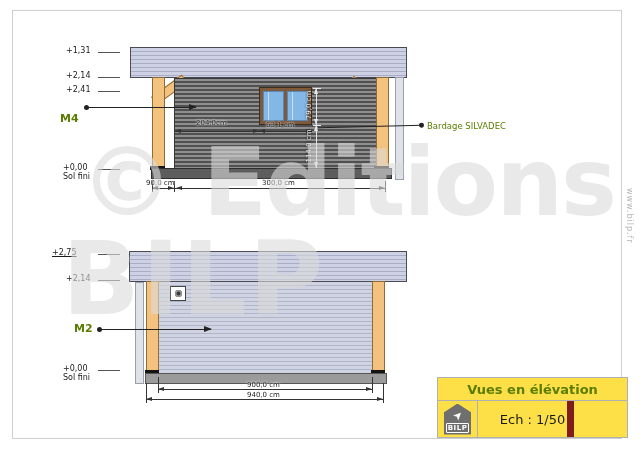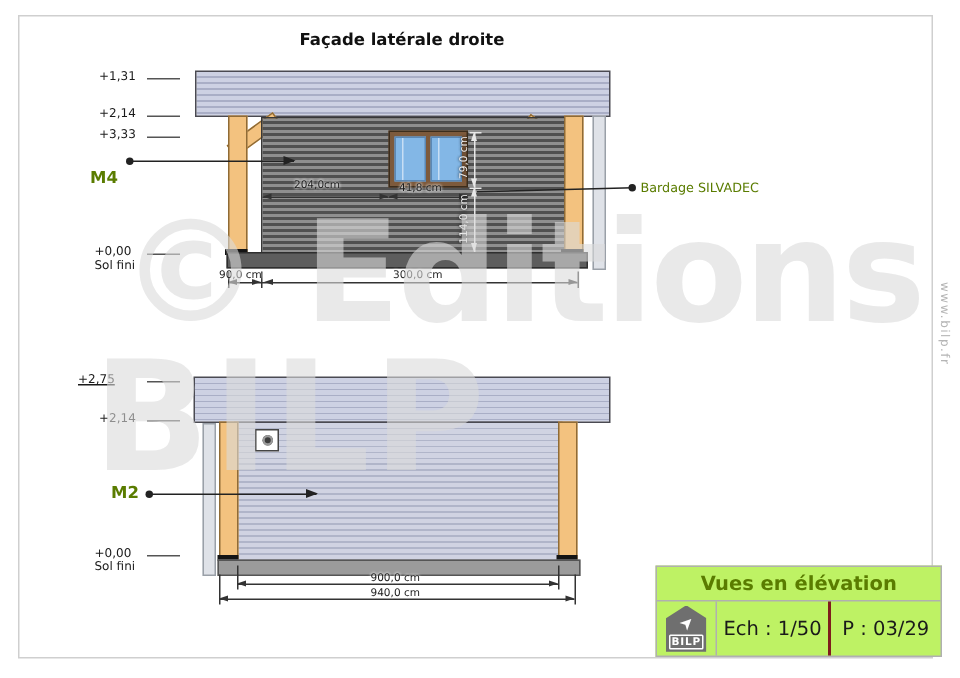--- a/index.html
+++ b/index.html
@@ -47,44 +47,43 @@
   .arr{position:absolute;width:0;height:0;z-index:32;}
   .arr.l{border-top:2.5px solid transparent;border-bottom:2.5px solid transparent;border-right:6px solid #333;}
   .arr.r{border-top:2.5px solid transparent;border-bottom:2.5px solid transparent;border-left:6px solid #333;}
   .arr.u{border-left:2.5px solid transparent;border-right:2.5px solid transparent;border-bottom:6px solid #e8e8e8;}
   .arr.d{border-left:2.5px solid transparent;border-right:2.5px solid transparent;border-top:6px solid #e8e8e8;}
   .dimtext{position:absolute;font-size:7px;color:#1c1c1c;white-space:nowrap;z-index:33;
            text-shadow:0 0 2px rgba(255,255,255,.95),0 0 2px rgba(255,255,255,.95);}
   .dimtext.light{color:#f2f2f2;text-shadow:0 0 2px rgba(0,0,0,.65),0 0 2px rgba(0,0,0,.5);}
   .rot{transform:rotate(-90deg);text-align:center;}
   
-  .tblock{position:absolute;left:437px;top:377px;width:191px;height:61px;border:1px solid #b0b0b0;background:#bef264;box-sizing:border-box;z-index:45;display:flex;flex-direction:column;}
+  .tblock{position:absolute;left:437px;top:377px;width:191px;height:61px;border:1px solid #b0b0b0;background:#fde047;box-sizing:border-box;z-index:45;display:flex;flex-direction:column;}
   .tblock .hd{height:22px;border-bottom:1px solid #b0b0b0;display:flex;align-items:center;justify-content:center;
               font-size:13px;font-weight:bold;color:#5a7c00;}
   .tblock .row{flex:1;display:flex;}
   .tblock .cell{display:flex;align-items:center;justify-content:center;font-size:13px;color:#1a1a1a;box-sizing:border-box;}
   .tblock .c-logo{width:40px;border-right:1px solid #b0b0b0;}
-  .tblock .c-scale{width:76px;border-right:2px solid #7f1d1d;}
+  .tblock .c-scale{width:76px;border-right:7px solid #7f1d1d;margin-left:20px;}
   .tblock .c-page{flex:1;}
   .bilp-logo{width:27px;height:31px;background:#6f6f6f;clip-path:polygon(50% 0,100% 28%,100% 100%,0 100%,0 28%);
              display:flex;flex-direction:column;align-items:center;justify-content:flex-end;position:relative;}
   .bilp-logo .arrow{position:absolute;top:6px;left:50%;transform:translateX(-50%) rotate(-45deg);color:#fff;font-size:11px;line-height:1;}
   .bilp-logo .txt{color:#fff;font-weight:bold;font-size:7px;letter-spacing:.5px;margin-bottom:2px;border:1px solid #fff;padding:0 1px;border-radius:1px;}
 </style>
 </head>
 <body>
 
 <div id="canvas">
   <div class="page-frame"></div>
 
   <div class="wm wm1">© Editions</div>
   <div class="wm wm2">BILP</div>
   <div class="side-url">www.bilp.fr</div>
 
-  <div class="view-title" style="left:133px;top:20px;">Façade latérale droite</div>
 
   <div class="roof" style="left:130px;top:47px;width:275px;height:29px;"></div>
   <div class="brace" style="left:154px;top:96px;width:36px;height:8px;transform-origin:0 50%;transform:rotate(-36deg);"></div>
   <div class="brace" style="left:344px;top:96px;width:34px;height:8px;transform-origin:100% 50%;transform:rotate(36deg);"></div>
   <div class="wall-dark" style="left:174px;top:78px;width:211px;height:91px;"></div>
   <div class="post" style="left:152px;top:77px;width:11px;height:92px;"></div>
   <div class="post" style="left:376px;top:77px;width:11px;height:92px;"></div>
   <div class="downspout" style="left:395px;top:77px;width:7px;height:101px;"></div>
   <div class="pad" style="left:150px;top:166px;width:15px;height:4px;"></div>
   <div class="pad" style="left:374px;top:166px;width:15px;height:4px;"></div>
@@ -98,38 +97,38 @@
         <i></i>
       </span>
   </div>
 
   <div class="tick" style="left:98px;top:52px;"></div>
   <div class="tick" style="left:98px;top:77px;"></div>
   <div class="tick" style="left:98px;top:91px;"></div>
   <div class="tick" style="left:98px;top:169px;"></div>
   <div class="lvl" style="left:66px;top:46px;">+1,31</div>
   <div class="lvl" style="left:66px;top:71px;">+2,14</div>
-  <div class="lvl" style="left:66px;top:85px;">+3,33</div>
+  <div class="lvl" style="left:66px;top:85px;">+2,41</div>
   <div class="lvl" style="left:63px;top:163px;">+0,00</div>
   <div class="lvl" style="left:63px;top:172px;">Sol fini</div>
 
   <div class="marker" style="left:60px;top:112px;">M4</div>
   <div class="leader dotL arrR" style="left:86px;top:107px;width:110px;"></div>
 
   <div class="leader dotR" style="left:318px;top:126px;width:104px;transform:rotate(-1.5deg);"></div>
   <div class="green-note" style="left:427px;top:121px;">Bardage SILVADEC</div>
 
   <div class="dim" style="left:175px;top:131px;width:84px;"></div>
   <div class="arr l" style="left:175px;top:129px;"></div>
   <div class="arr r" style="left:253px;top:129px;"></div>
   <div class="dimtext" style="left:196px;top:119px;">204,0cm</div>
   <div class="dim" style="left:259px;top:131px;width:53px;"></div>
   <div class="arr l" style="left:259px;top:129px;"></div>
   <div class="arr r" style="left:306px;top:129px;"></div>
-  <div class="dimtext" style="left:266px;top:121px;">41,8 cm</div>
+  <div class="dimtext" style="left:266px;top:121px;">63,1 cm</div>
 
   <div class="vdim" style="left:316px;top:88px;height:37px;"></div>
   <div class="arr u" style="left:314px;top:88px;"></div>
   <div class="arr d" style="left:314px;top:119px;"></div>
   <div class="dimtext light rot" style="left:289px;top:101px;width:40px;">79,0 cm</div>
   <div class="vdim" style="left:316px;top:125px;height:43px;"></div>
   <div class="arr u" style="left:314px;top:125px;"></div>
   <div class="arr d" style="left:314px;top:162px;"></div>
   <div class="dimtext light rot" style="left:289px;top:142px;width:40px;">114,0 cm</div>
   <div class="exth" style="left:313px;top:88px;width:8px;"></div>
@@ -186,16 +185,15 @@
   <div class="tblock">
     <div class="hd">Vues en élévation</div>
     <div class="row">
       <div class="cell c-logo">
         <div class="bilp-logo">
           <span class="arrow">➤</span>
           <span class="txt">BILP</span>
         </div>
       </div>
       <div class="cell c-scale">Ech : 1/50</div>
-      <div class="cell c-page">P : 03/29</div>
     </div>
   </div>
 </div>
 
 </body></html>

